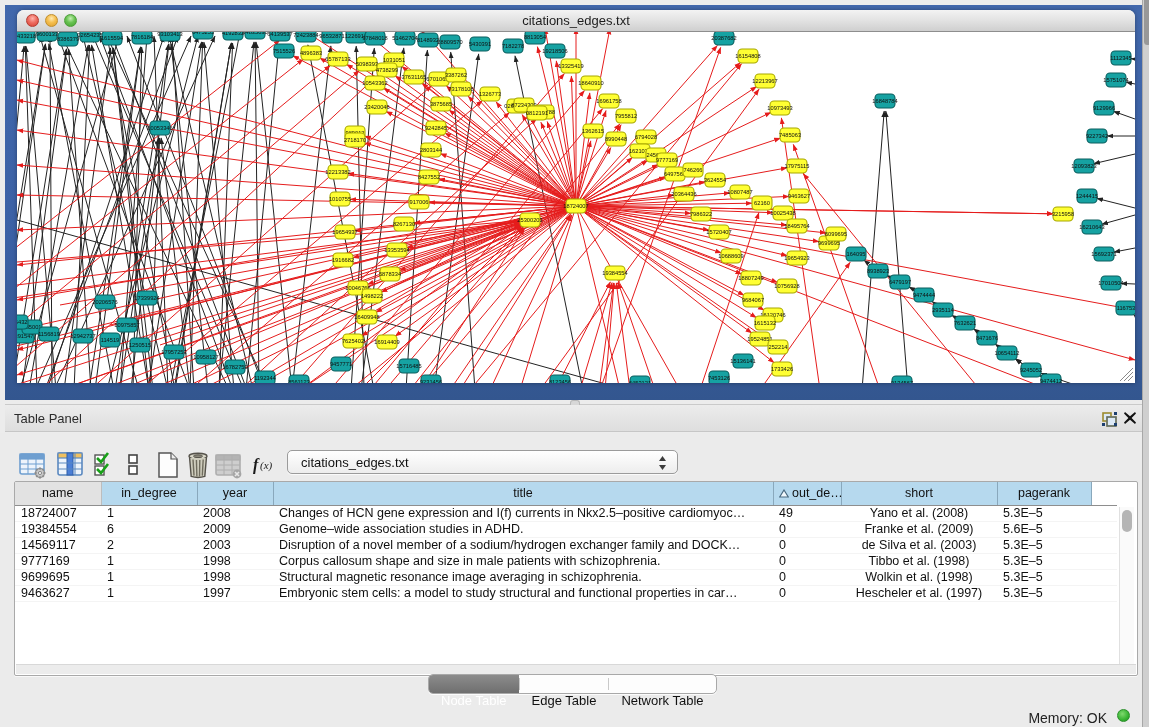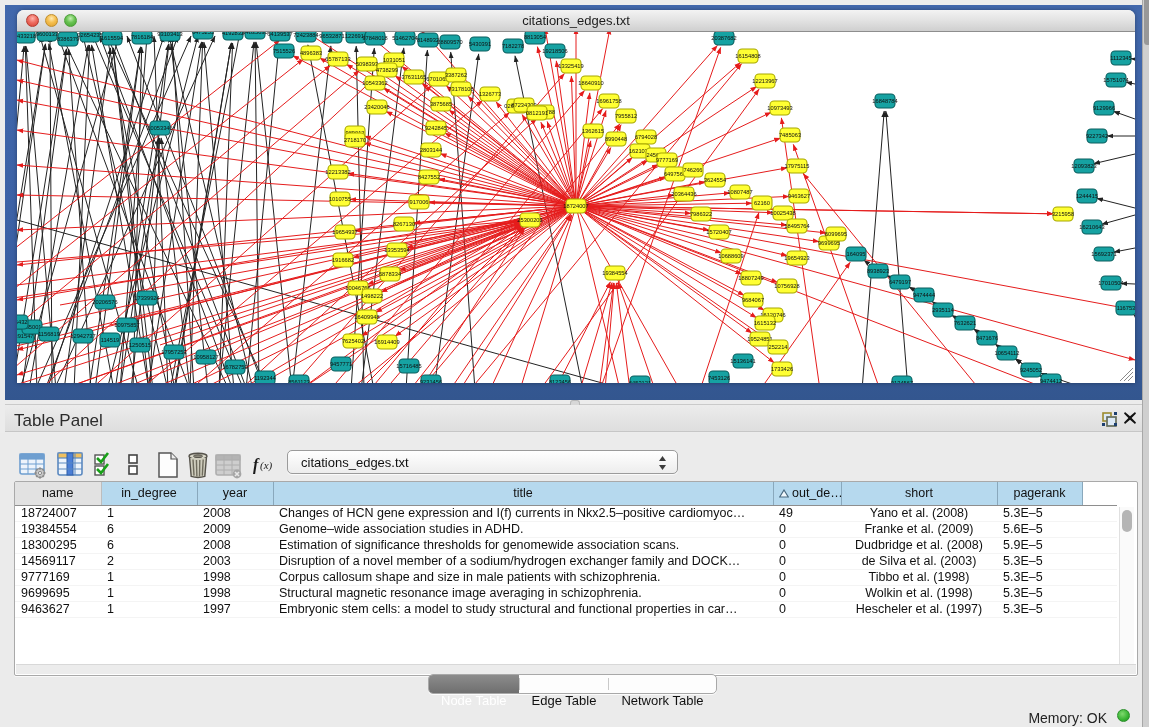--- a/index.html
+++ b/index.html
@@ -14,21 +14,21 @@
 .macwin { position:absolute; left:17px; top:10px; width:1118px; height:373px; border-radius:7px 7px 0 0; background:#fff; box-shadow:0 0 4px rgba(0,0,0,0.35); }
 .titlebar { position:absolute; left:0; top:0; width:100%; height:22px; border-radius:7px 7px 0 0; background:linear-gradient(180deg,#f3f3f3 0%,#e4e4e4 45%,#cfcfcf 100%); border-bottom:1px solid #8e8e8e; }
 .titlebar .title { position:absolute; width:100%; text-align:center; top:3px; font-size:13px; color:#1d1d1d; }
 .tl { position:absolute; top:4px; width:13px; height:13px; border-radius:50%; }
 .tl.r { left:9px; background:radial-gradient(circle at 50% 32%, #ffb3ab 0%, #ee6e62 45%, #d63e30 100%); border:1px solid #b43c31;}
 .tl.y { left:28px; background:radial-gradient(circle at 50% 32%, #ffe9b0 0%, #f5bf4f 45%, #dd9f2e 100%); border:1px solid #c08e2c;}
 .tl.g { left:47px; background:radial-gradient(circle at 50% 32%, #c4efb2 0%, #69c353 45%, #44a32f 100%); border:1px solid #4d9d3a;}
 .graphwrap { position:absolute; left:0; top:22px; width:1118px; height:351px; background:#fff; overflow:hidden; }
 
 .tphead { position:absolute; left:5px; top:404px; width:1137px; height:28px; background:linear-gradient(180deg,#ececec,#dedede); border-top:1px solid #cacaca; border-bottom:1px solid #c6c6c6; }
-.tphead .t { position:absolute; left:9px; top:6px; font-size:17px; color:#2c2c2c; }
+.tphead .t { position:absolute; left:9px; top:6px; font-size:13px; color:#2c2c2c; }
 
 .panel { position:absolute; left:0; top:433px; width:1140px; height:294px; background:#ebebeb; }
 
 .toolbar { position:absolute; left:19px; top:18px; width:1124px; height:46px; }
 .combo { position:absolute; left:287px; top:17px; width:391px; height:24px; border:1px solid #9b9b9b; border-radius:5px; background:linear-gradient(180deg,#ffffff,#ededed); box-shadow:0 1px 1px rgba(255,255,255,.8); }
 .combo .ct { position:absolute; left:13px; top:4px; font-size:13px; color:#111; }
 .combo .spin { position:absolute; right:10px; top:4px; }
 
 .tblbox { position:absolute; left:14px; top:481px; width:1124px; height:195px; background:#fff; border:1px solid #a9a9a9; border-radius:2px; box-shadow: 0 1px 0 rgba(255,255,255,.7); }
 table.grid { border-collapse:collapse; table-layout:fixed; width:1102px; font-size:12.5px; }
@@ -716,21 +716,21 @@
       <thead>
         <tr>
 <th class="first" style="width:86px">name</th>
 <th style="width:96px">in_degree</th>
 <th style="width:76px">year</th>
 <th style="width:500px">title</th>
 <th style="width:68px;text-align:center;padding-left:5px"><svg width="10" height="9" viewBox="0 0 10 9" style="vertical-align:-1px">
               <path d="M5 1 L9.3 8 L0.7 8 Z" fill="#f2f8fc" stroke="#4a6a80" stroke-width="1.2"></path>
             </svg> out_de…</th>
 <th style="width:156px">short</th>
-<th style="width:85px">pagerank</th>
+<th style="width:94px">pagerank</th>
 <th style="border-right:none;background:#fff"></th>
 </tr>
       </thead>
       <tbody>
         <tr>
           <td>18724007</td>
           <td>1</td>
           <td>2008</td>
           <td>Changes of HCN gene expression and I(f) currents in Nkx2.5–positive cardiomyoc…</td>
           <td>49</td>
@@ -739,30 +739,20 @@
           <td></td>
         </tr>
         <tr>
           <td>19384554</td>
           <td>6</td>
           <td>2009</td>
           <td>Genome–wide association studies in ADHD.</td>
           <td>0</td>
           <td class="c">Franke et al. (2009)</td>
           <td>5.6E–5</td>
-          <td></td>
-        </tr>
-        <tr>
-          <td>18300295</td>
-          <td>6</td>
-          <td>2008</td>
-          <td>Estimation of significance thresholds for genomewide association scans.</td>
-          <td>0</td>
-          <td class="c">Dudbridge et al. (2008)</td>
-          <td>5.9E–5</td>
           <td></td>
         </tr>
         <tr>
           <td>14569117</td>
           <td>2</td>
           <td>2003</td>
           <td>Disruption of a novel member of a sodium/hydrogen exchanger family and DOCK…</td>
           <td>0</td>
           <td class="c">de Silva et al. (2003)</td>
           <td>5.3E–5</td>

